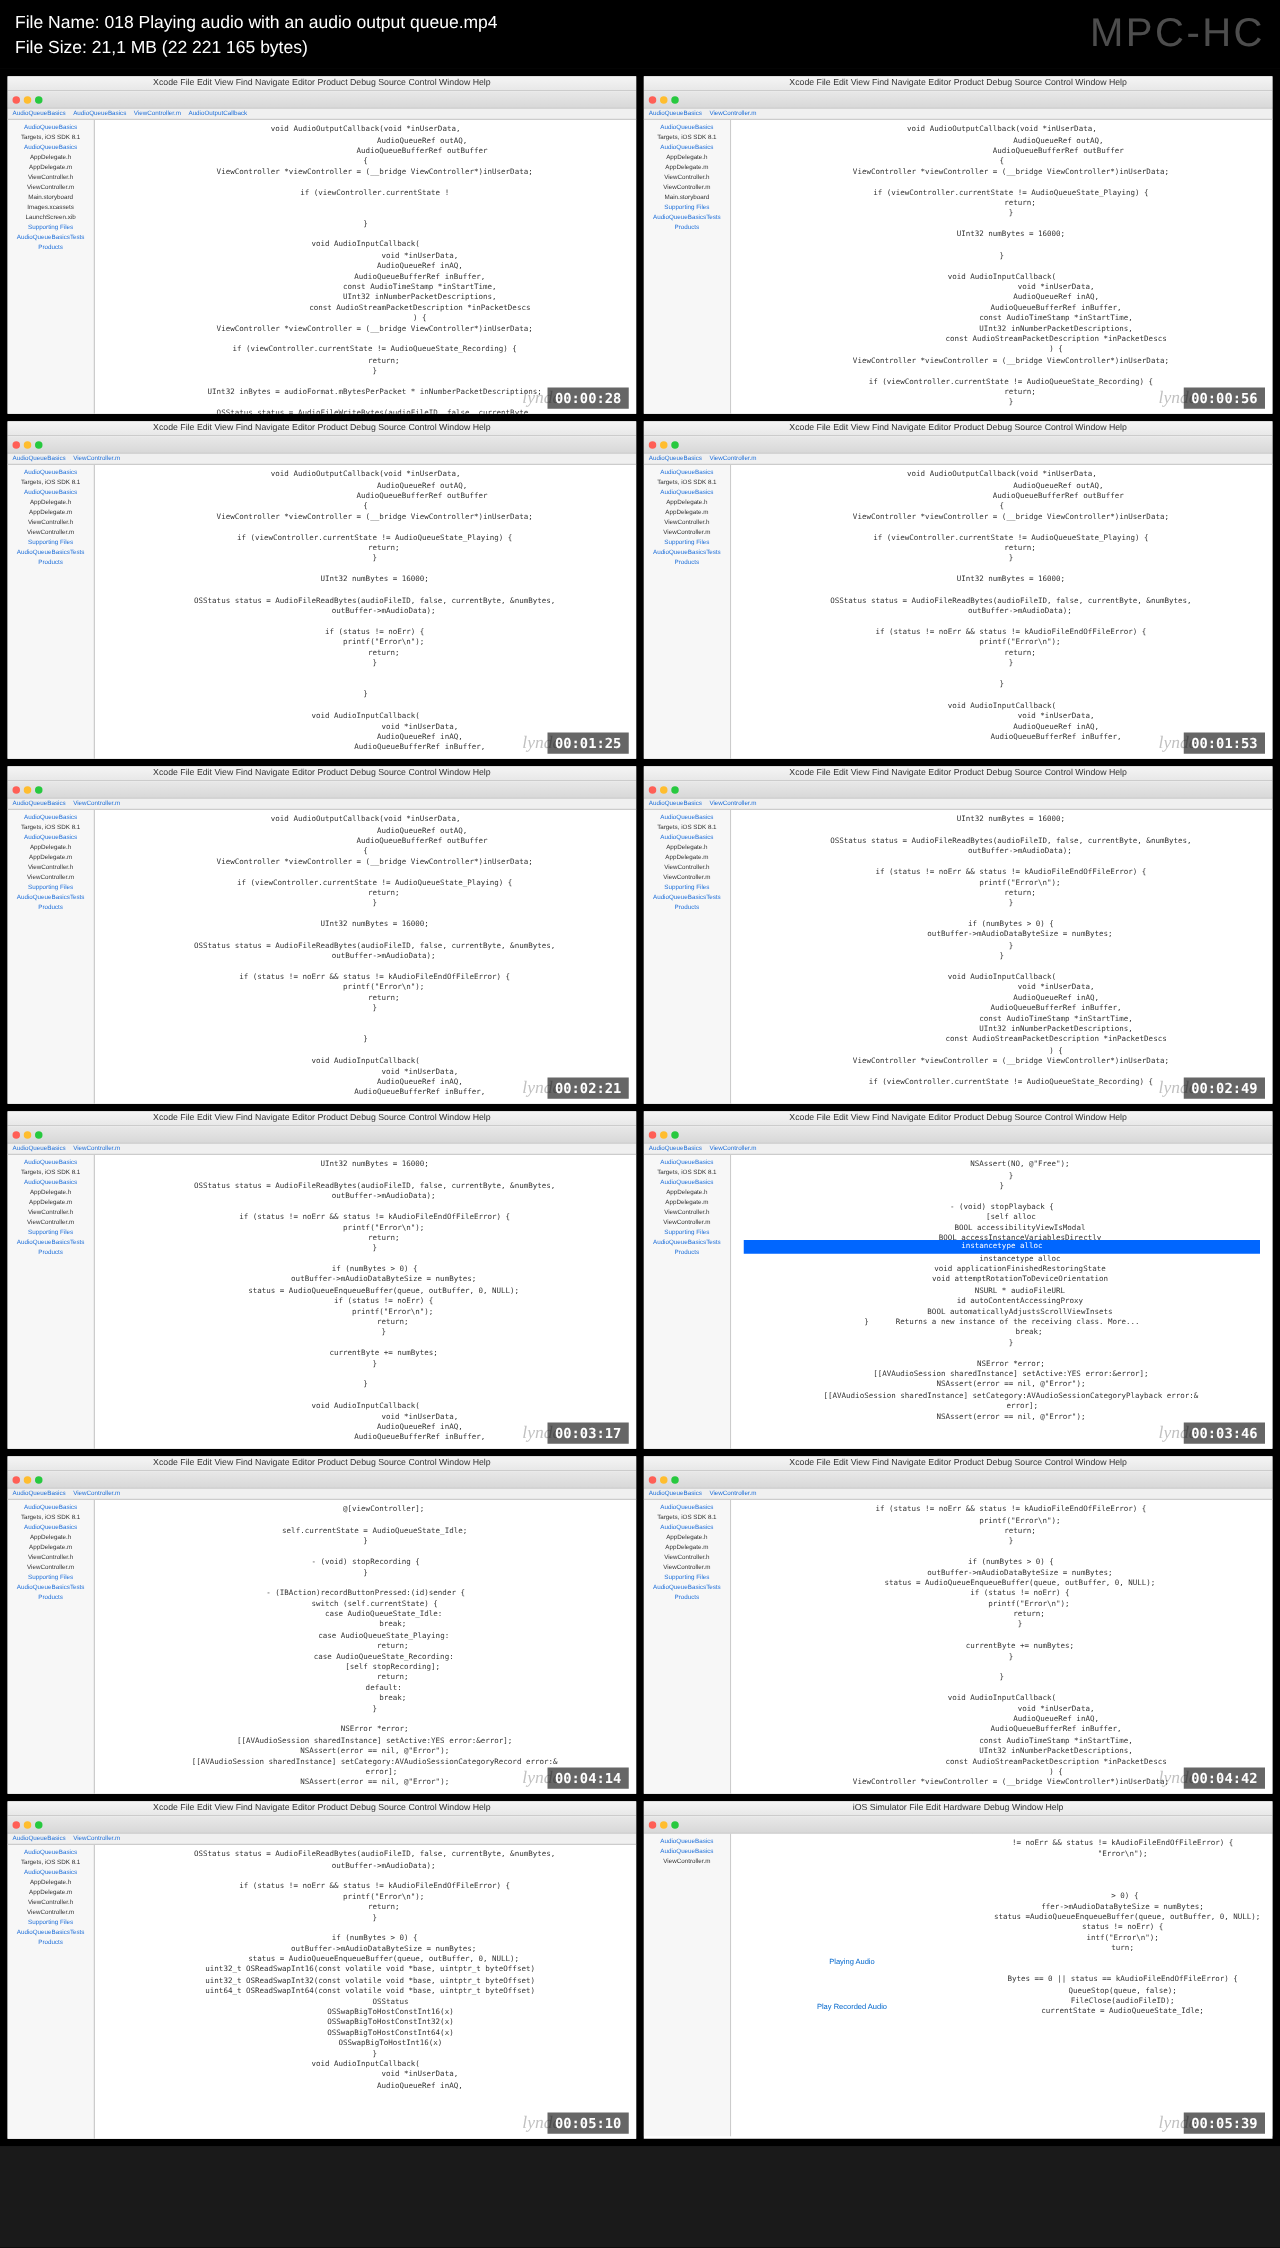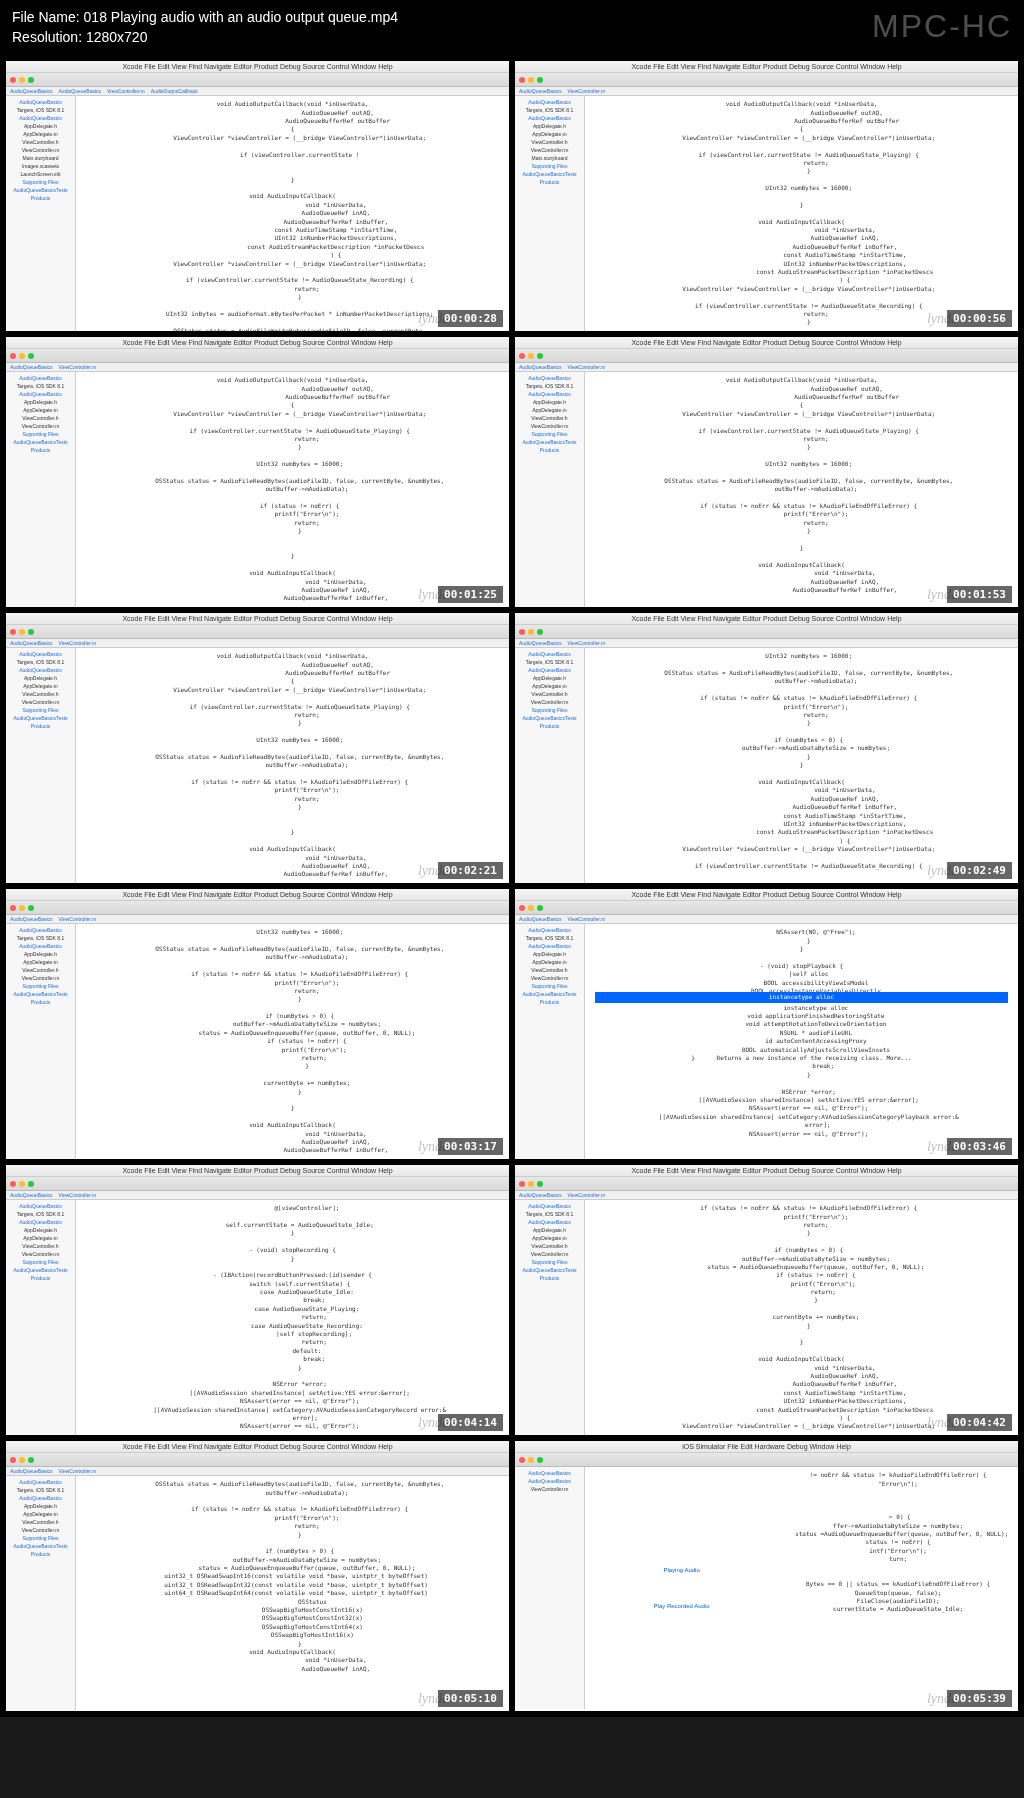--- a/index.html
+++ b/index.html
@@ -28,21 +28,21 @@
 .tabs-bar { background: #f0f0f0; border-bottom: 1px solid #ccc; font-size: 5px; padding: 1px 4px; display: flex; gap: 6px; }
 .tab { color: #1e6fd9; }
 .blue-link { color: #0066cc; font-size: 6px; }
 </style>
 </head>
 <body>
 
 <div class="header">
   <div class="header-info">
     <div>File Name: 018 Playing audio with an audio output queue.mp4</div>
-    <div>Resolution: 1280x720</div>
+    <div>File Size: 21,1 MB (22 221 165 bytes)</div>
   </div>
   <div class="mpc-logo">MPC-HC</div>
 </div>
 
 <div class="grid">
 
   <div class="thumb">
     <div class="xcode-menu">
       <span>Xcode</span> <span>File</span> <span>Edit</span> <span>View</span> <span>Find</span> <span>Navigate</span> <span>Editor</span> <span>Product</span> <span>Debug</span> <span>Source Control</span> <span>Window</span> <span>Help</span>
     </div>

